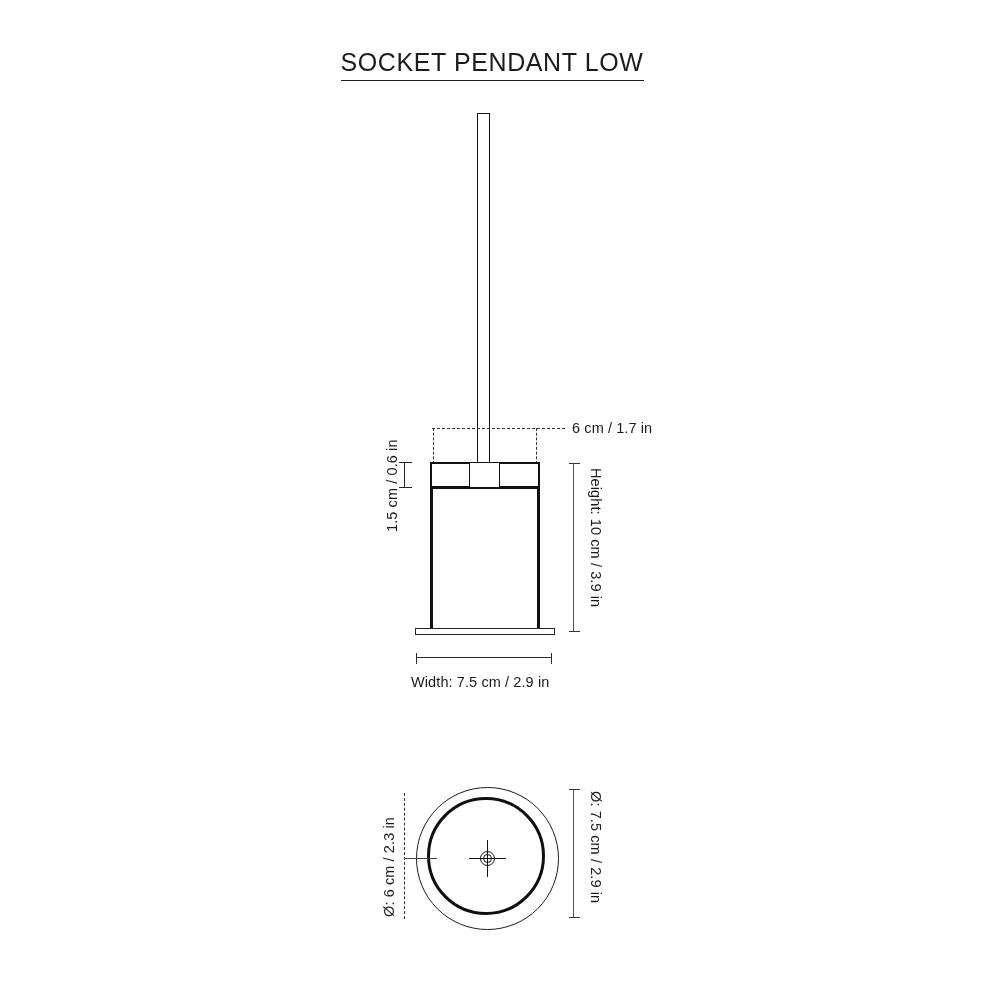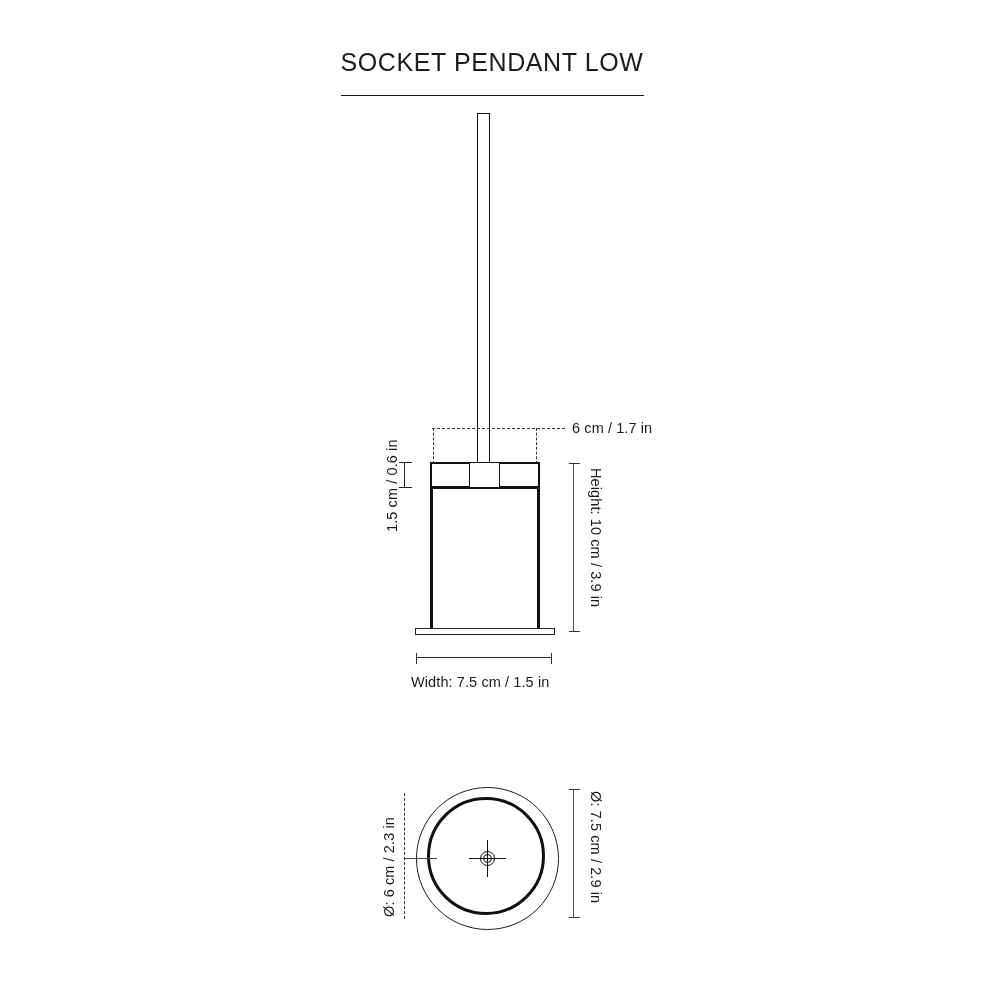--- a/index.html
+++ b/index.html
@@ -33,21 +33,21 @@
     width: 984px;
     text-align: center;
     font-size: 25px;
     letter-spacing: 0.6px;
     font-weight: 400;
     color: #1b1b1b;
   }
   .title span {
     display: inline-block;
     border-bottom: 1.6px solid #1b1b1b;
-    padding-bottom: 18px;
+    padding-bottom: 3px;
   }
 
   
   .lbl {
     position: absolute;
     font-size: 14.5px;
     font-weight: 400;
     color: #1b1b1b;
     white-space: nowrap;
     letter-spacing: 0.1px;
@@ -171,21 +171,21 @@
 
     <div class="rect-box" style="left:415px; top:628px; width:140px; height:7px; border:1.4px solid #222; background:#fff;"></div>
 
     <div class="ibeam" style="left:404px; top:462px; height:26px;"></div>
     <div class="lbl rot-ccw" style="left:384px; top:532px;">1.5 cm / 0.6 in</div>
 
     <div class="dim-v" style="left:573px; top:463px; height:169px;"></div>
     <div class="lbl rot-cw" style="left:604px; top:468px;">Height: 10 cm / 3.9 in</div>
 
     <div class="dim-h" style="left:416px; top:657px; width:136px;"></div>
-    <div class="lbl" style="left:411px; top:674px;">Width: 7.5 cm / 1.5 in</div>
+    <div class="lbl" style="left:411px; top:674px;">Width: 7.5 cm / 2.9 in</div>
   </div>
 
   <div>
 
     <div class="circle circle-outer" style="left:416px; top:787px; width:143px; height:143px;"></div>
 
     <div class="circle circle-inner" style="left:427px; top:797px; width:118px; height:118px;"></div>
 
     <div style="position:absolute; left:469px; top:840px; width:37px; height:37px;">
       <div class="circle" style="left:11px; top:11px; width:15px; height:15px; border:1.6px solid #111;"></div>

